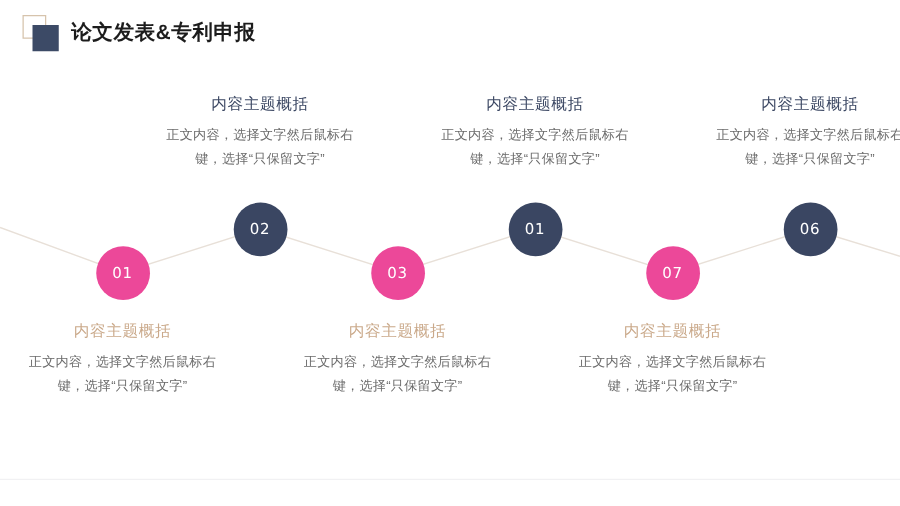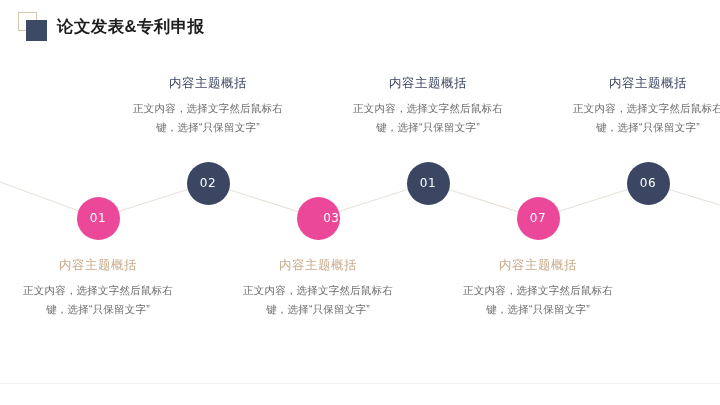--- a/index.html
+++ b/index.html
@@ -105,21 +105,21 @@
       <div class="node-circle dark" style="left: 186.5px; top: 161.5px;">
         <span>02</span>
       </div>
       <div class="txt-block" style="left: 98px; top: 73.5px;">
         <div class="txt-head dark">内容主题概括</div>
         <div class="txt-body">
           <span>正文内容，选择文字然后鼠标右</span>
           <span>键，选择“只保留文字”</span>
         </div>
       </div>
-      <div class="node-circle light" style="left: 296.5px; top: 196.5px; justify-content: flex-end;">
+      <div class="node-circle light" style="left: 296.5px; top: 196.5px;">
         <span>03</span>
       </div>
       <div class="txt-block" style="left: 208px; top: 255.5px;">
         <div class="txt-head light">内容主题概括</div>
         <div class="txt-body">
           <span>正文内容，选择文字然后鼠标右</span>
           <span>键，选择“只保留文字”</span>
         </div>
       </div>
       <div class="node-circle dark" style="left: 406.5px; top: 161.5px;">

